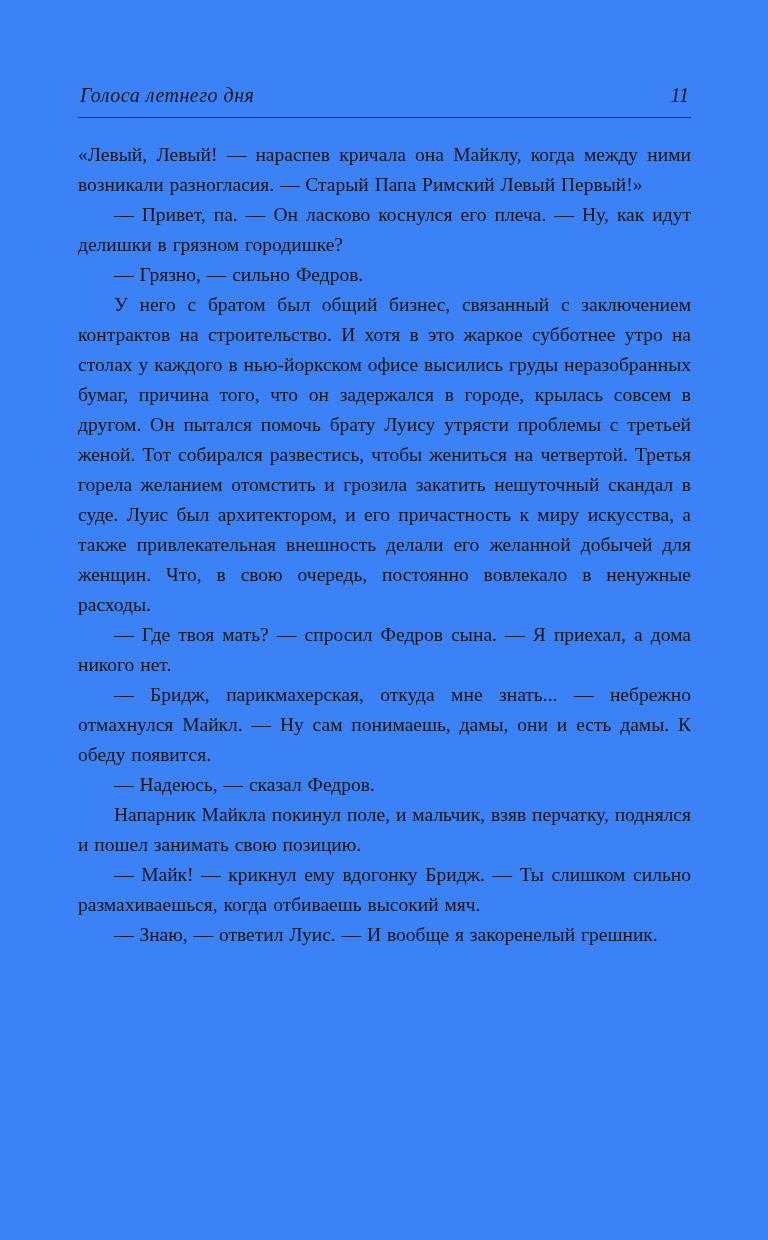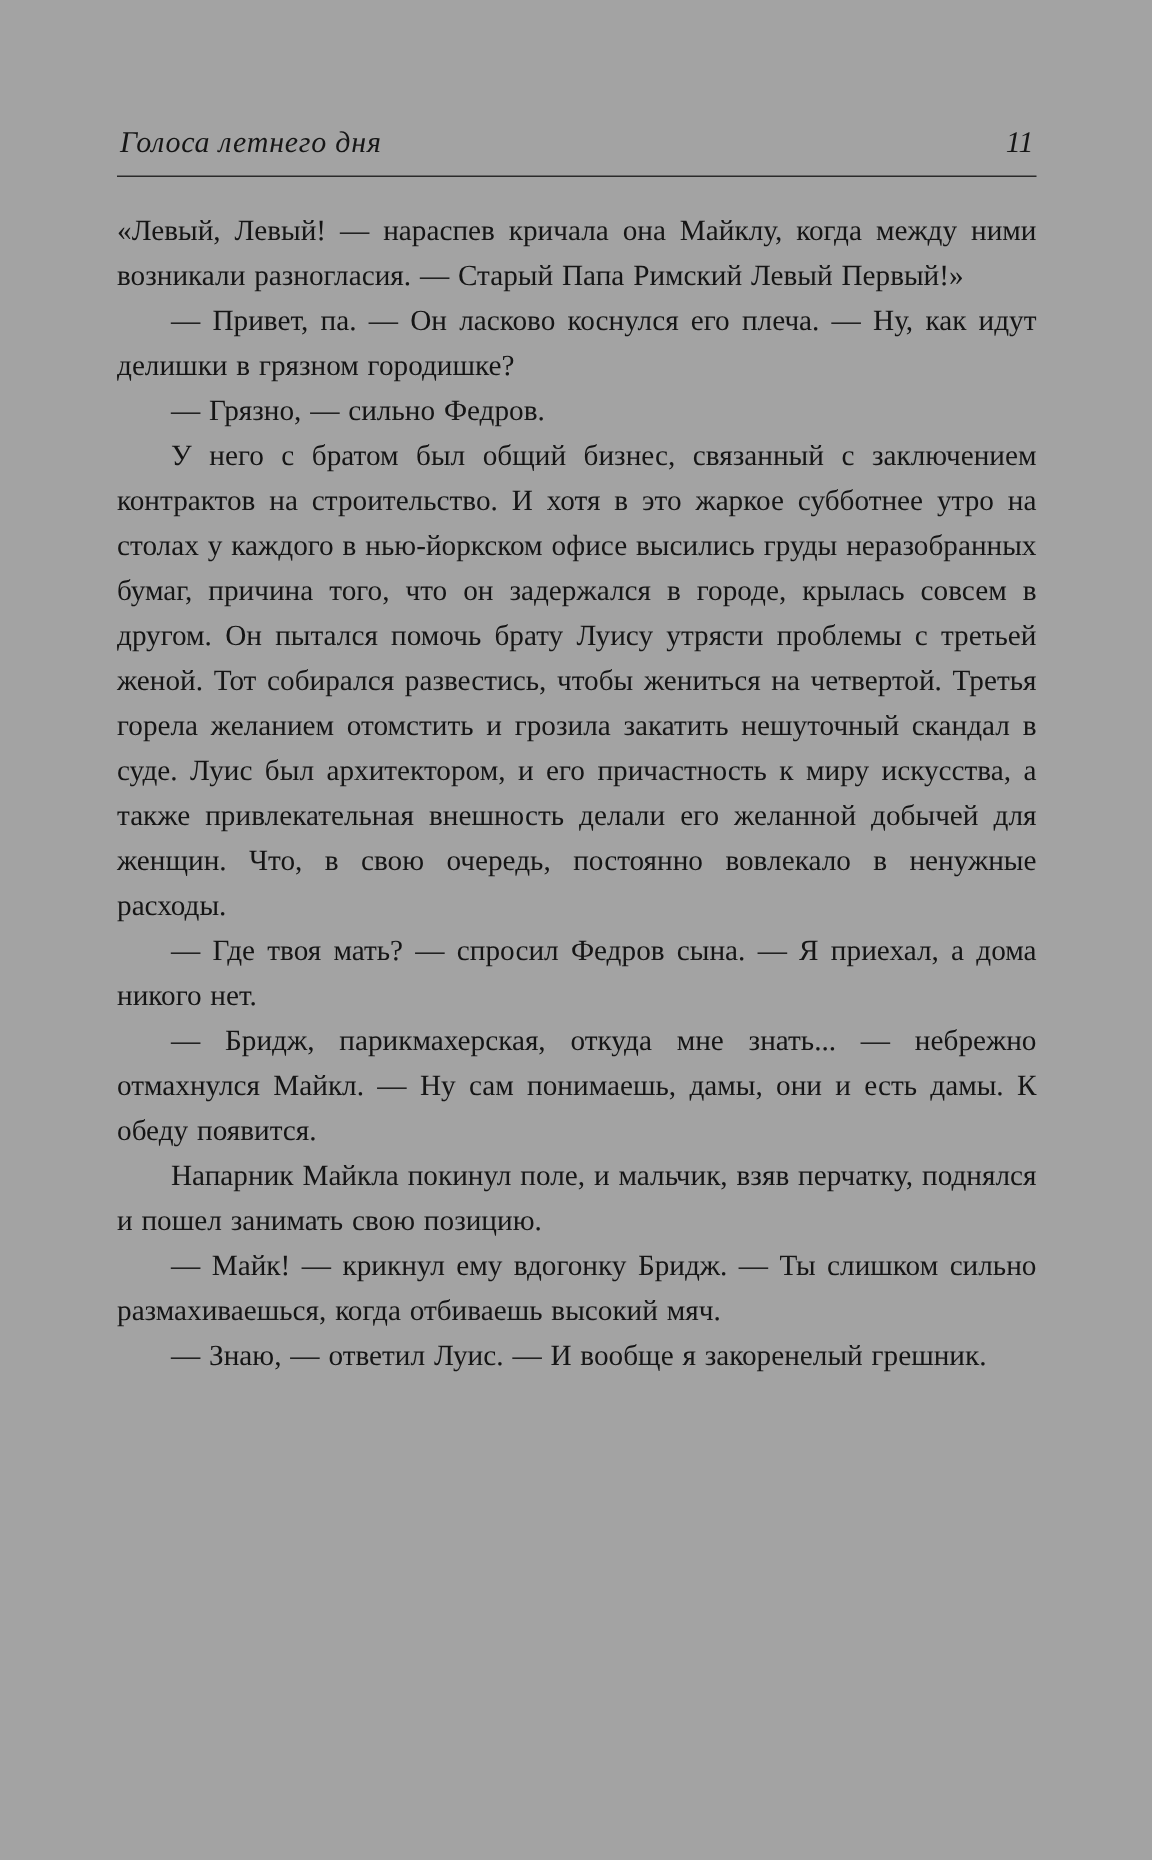--- a/index.html
+++ b/index.html
@@ -4,21 +4,21 @@
 <style>
   html, body {
     margin: 0;
     padding: 0;
     background: #ffffff;
   }
   .page {
     position: relative;
     width: 768px;
     height: 1240px;
-    background: #a3a3a3;
+    background: #3b82f6;
     color: #1a1a1a;
     font-family: "Liberation Serif", "DejaVu Serif", serif;
     box-sizing: border-box;
     overflow: hidden;
   }
   .content {
     position: absolute;
     left: 78px;
     top: 84px;
     width: 613px;
@@ -65,19 +65,20 @@
 
     <hr class="rule">
 
     <div class="text-block">
         <p class="para">«Левый, Левый! — нараспев кричала она Майклу, когда между ними возникали разногласия. — Старый Папа Римский Левый Первый!»</p>
         <p class="para indent">— Привет, па. — Он ласково коснулся его плеча. — Ну, как идут делишки в грязном городишке?</p>
         <p class="para indent">— Грязно, — сильно Федров.</p>
         <p class="para indent">У него с братом был общий бизнес, связанный с заключением контрактов на строительство. И хотя в это жаркое субботнее утро на столах у каждого в нью-йоркском офисе высились груды неразобранных бумаг, причина того, что он задержался в городе, крылась совсем в другом. Он пытался помочь брату Луису утрясти проблемы с третьей женой. Тот собирался развестись, чтобы жениться на четвертой. Третья горела желанием отомстить и грозила закатить нешуточный скандал в суде. Луис был архитектором, и его причастность к миру искусства, а также привлекательная внешность делали его желанной добычей для женщин. Что, в свою очередь, постоянно вовлекало в ненужные расходы.</p>
         <p class="para indent">— Где твоя мать? — спросил Федров сына. — Я приехал, а дома никого нет.</p>
         <p class="para indent">— Бридж, парикмахерская, откуда мне знать... — небрежно отмахнулся Майкл. — Ну сам понимаешь, дамы, они и есть дамы. К обеду появится.</p>
+        <p class="para indent">— Надеюсь, — сказал Федров.</p>
         <p class="para indent">Напарник Майкла покинул поле, и мальчик, взяв перчатку, поднялся и пошел занимать свою позицию.</p>
         <p class="para indent">— Майк! — крикнул ему вдогонку Бридж. — Ты слишком сильно размахиваешься, когда отбиваешь высокий мяч.</p>
         <p class="para indent">— Знаю, — ответил Луис. — И вообще я закоренелый грешник.</p>
       </div>
 
   </div>
 </div>
 
 </body></html>

